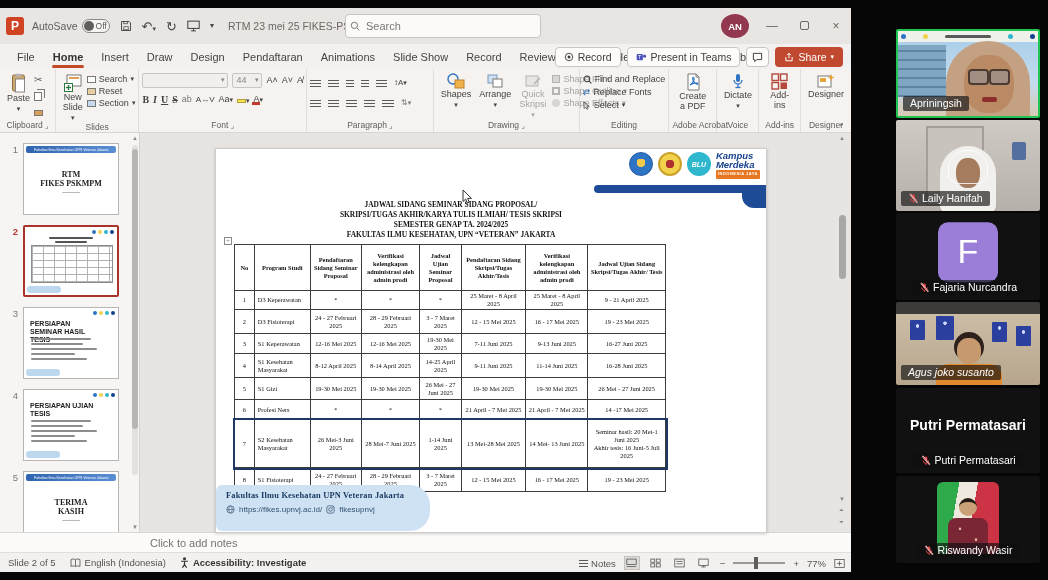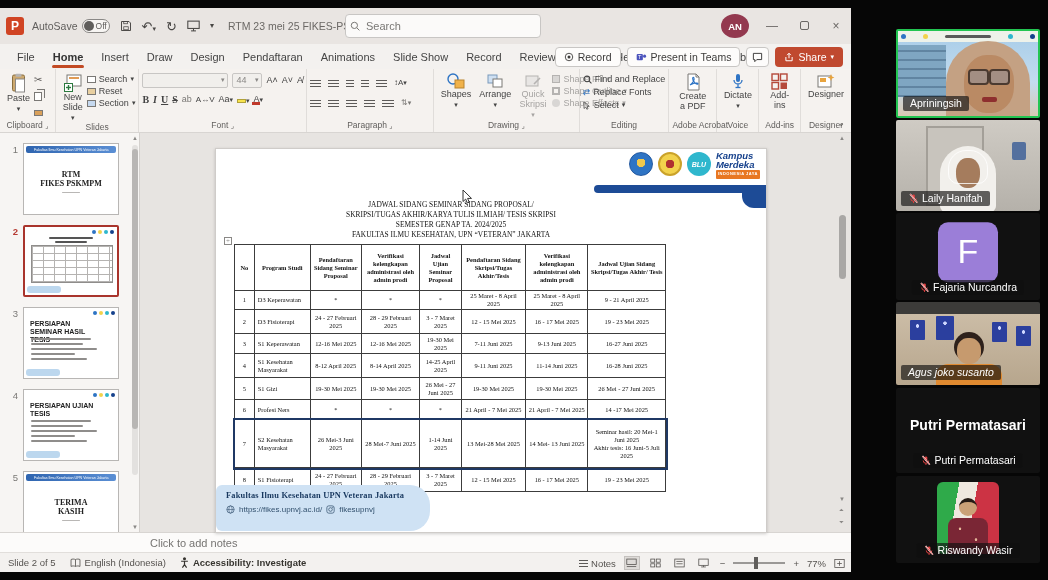--- a/index.html
+++ b/index.html
@@ -102,21 +102,21 @@
   .lg-circ { width:24px; height:24px; border-radius:50%; display:flex; align-items:center; justify-content:center; }
   .lg-kemdikbud { background:radial-gradient(circle at 50% 45%, #f2c94c 0 26%, #2e74c4 27%); border:1px solid #2459a0; }
   .lg-upn { background:radial-gradient(circle at 50% 50%, #b03030 0 30%, #f2d24c 31%); border:2px solid #caa22a; }
   .lg-blu { background:#2fb7cd; color:#fff; font-family:"Liberation Sans",sans-serif;
     font-weight:bold; font-style:italic; font-size:7px; }
   .lg-km { display:flex; flex-direction:column; line-height:8.5px; font-family:"Liberation Sans",sans-serif; }
   .lg-km .kmt { color:#16418c; font-weight:800; font-style:italic; font-size:9.5px; }
   .lg-km .kms { margin-top:1px; background:#e87722; color:#fff; font-size:4px; font-weight:bold;
     padding:0 2px; border-radius:1px; width:max-content; letter-spacing:.5px; }
   .slide-title { position:absolute; left:0; top:51px; width:470px; text-align:center;
-    font-weight:normal; font-size:7.4px; line-height:10px; color:#111; }
+    font-weight:bold; font-size:7.4px; line-height:10px; color:#111; }
   .tbl-handle { position:absolute; left:8px; top:88px; width:8px; height:8px; border:1px solid #8a8886;
     color:#8a8886; font-size:7px; line-height:6px; text-align:center; background:#fff; }
   .sl-table { position:absolute; left:18px; top:95px; width:432px; border-collapse:collapse;
     font-size:6.4px; color:#111; table-layout:fixed; }
   .sl-table th, .sl-table td { border:1px solid #3c3c3c; text-align:center; vertical-align:middle;
     padding:1px 2px; line-height:1.25; }
   .sl-table th { font-weight:bold; }
   .sl-table thead tr { height:46px; }
   .sl-table td.prog { text-align:left; padding-left:3px; }
   .sl-table td.multi { white-space:pre-line; }

